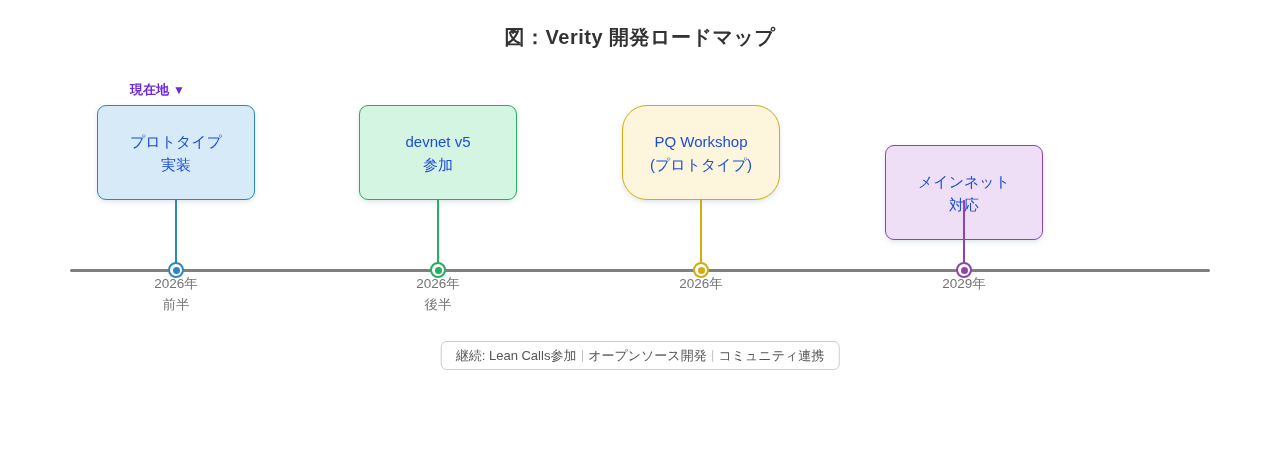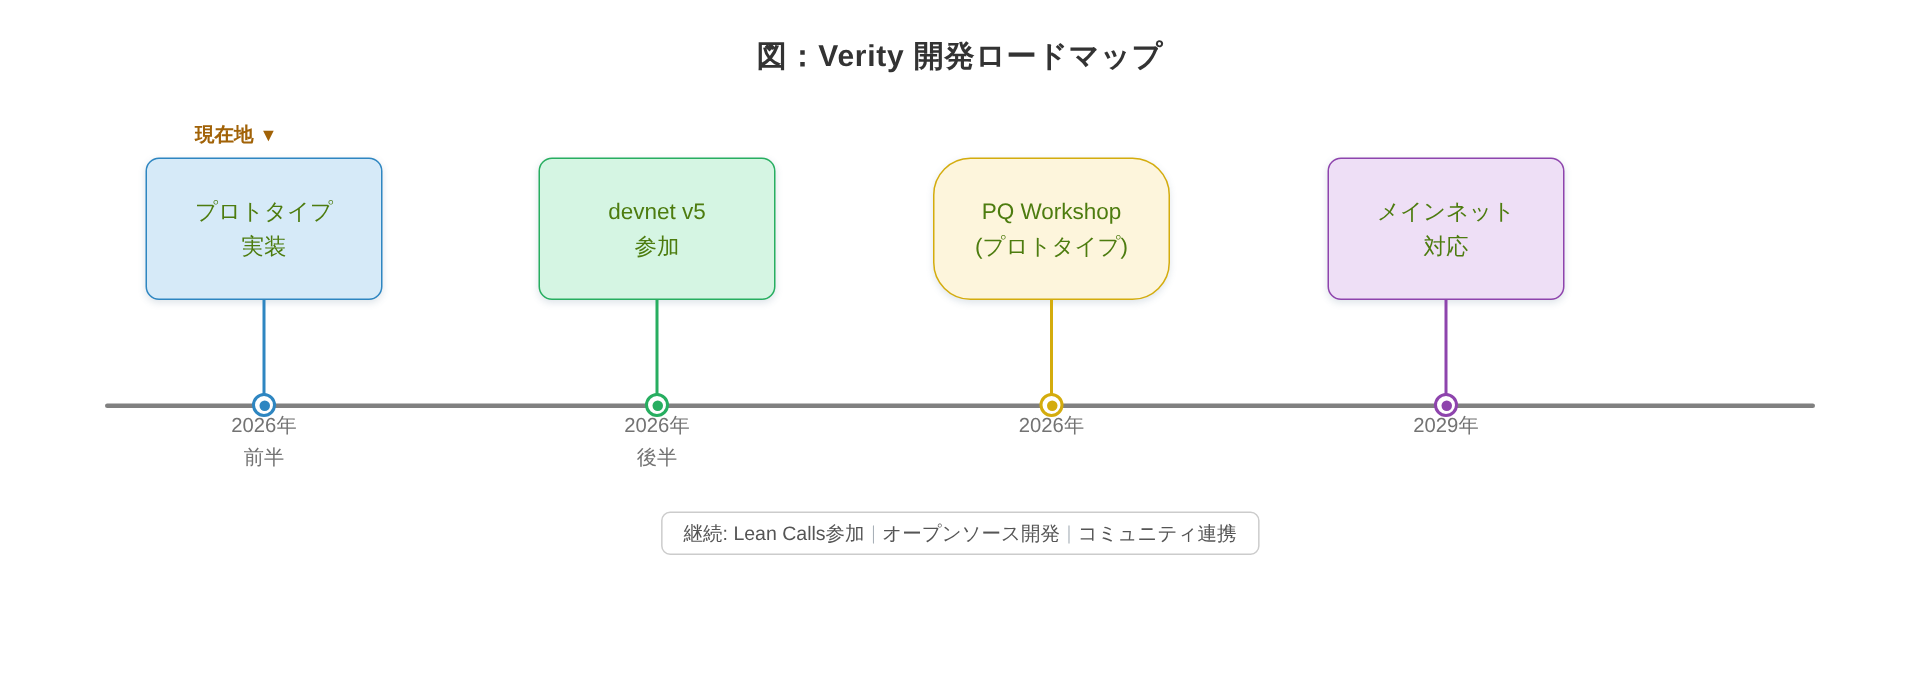--- a/index.html
+++ b/index.html
@@ -23,21 +23,21 @@
     font-size: 13px; font-weight: bold;
     display: flex; align-items: center; gap: 4px;
   }
   .current-label .tri { font-size: 12px; }
 
   .box {
     position: absolute; top: 105px; width: 158px; height: 95px;
     box-sizing: border-box;
     border: 1.5px solid; border-radius: 9px;
     display: flex; flex-direction: column; align-items: center; justify-content: center;
-    font-size: 15px; font-weight: 500; color: #4d7c0f;
+    font-size: 15px; font-weight: 500; color: #1d4ed8;
     line-height: 23px; text-align: center;
     box-shadow: 0 2px 5px rgba(80,110,140,0.18);
   }
 
   .connector {
     position: absolute; top: 200px; height: 70px; width: 2px;
   }
 
   .timeline {
     position: absolute; left: 70px; top: 269px; width: 1140px; height: 3px;
@@ -67,30 +67,30 @@
     border: 1px solid #cccccc; border-radius: 6px;
     background: #ffffff;
     font-size: 13px; color: #555555; white-space: nowrap;
   }
   .note .sep { color: #a8b0b8; font-size: 12px; }
 
   
   .m0 .box { left: 97px; }  .m0 .connector { left: 175px; } .m0 .marker { left: 168px; } .m0 .date { left: 106px; }
   .m1 .box { left: 359px; } .m1 .connector { left: 437px; } .m1 .marker { left: 430px; } .m1 .date { left: 368px; }
   .m2 .box { left: 622px; } .m2 .connector { left: 700px; } .m2 .marker { left: 693px; } .m2 .date { left: 631px; }
-  .m3 .box { left: 885px; } .m3 .connector { left: 963px; } .m3 .marker { left: 956px; } .m3 .date { left: 894px; }
+  .m3 .box { left: 885px; margin-top: 40px; } .m3 .connector { left: 963px; } .m3 .marker { left: 956px; } .m3 .date { left: 894px; }
 </style>
 </head>
 <body>
 
 <div class="canvas">
 
   <div class="title">図：Verity 開発ロードマップ</div>
 
-  <div class="current-label" style="color: #a16207;">
+  <div class="current-label" style="color: #6d28d9;">
     <span>現在地</span>
     <span class="tri">▼</span>
   </div>
 
   <div class="timeline" style="background: rgb(128, 128, 128);"></div>
 
   <div class="m0">
     <div class="box" style="border-color: rgb(46, 134, 193); background: rgb(214, 234, 248);">
       <span>プロトタイプ</span>
       <span>実装</span>

